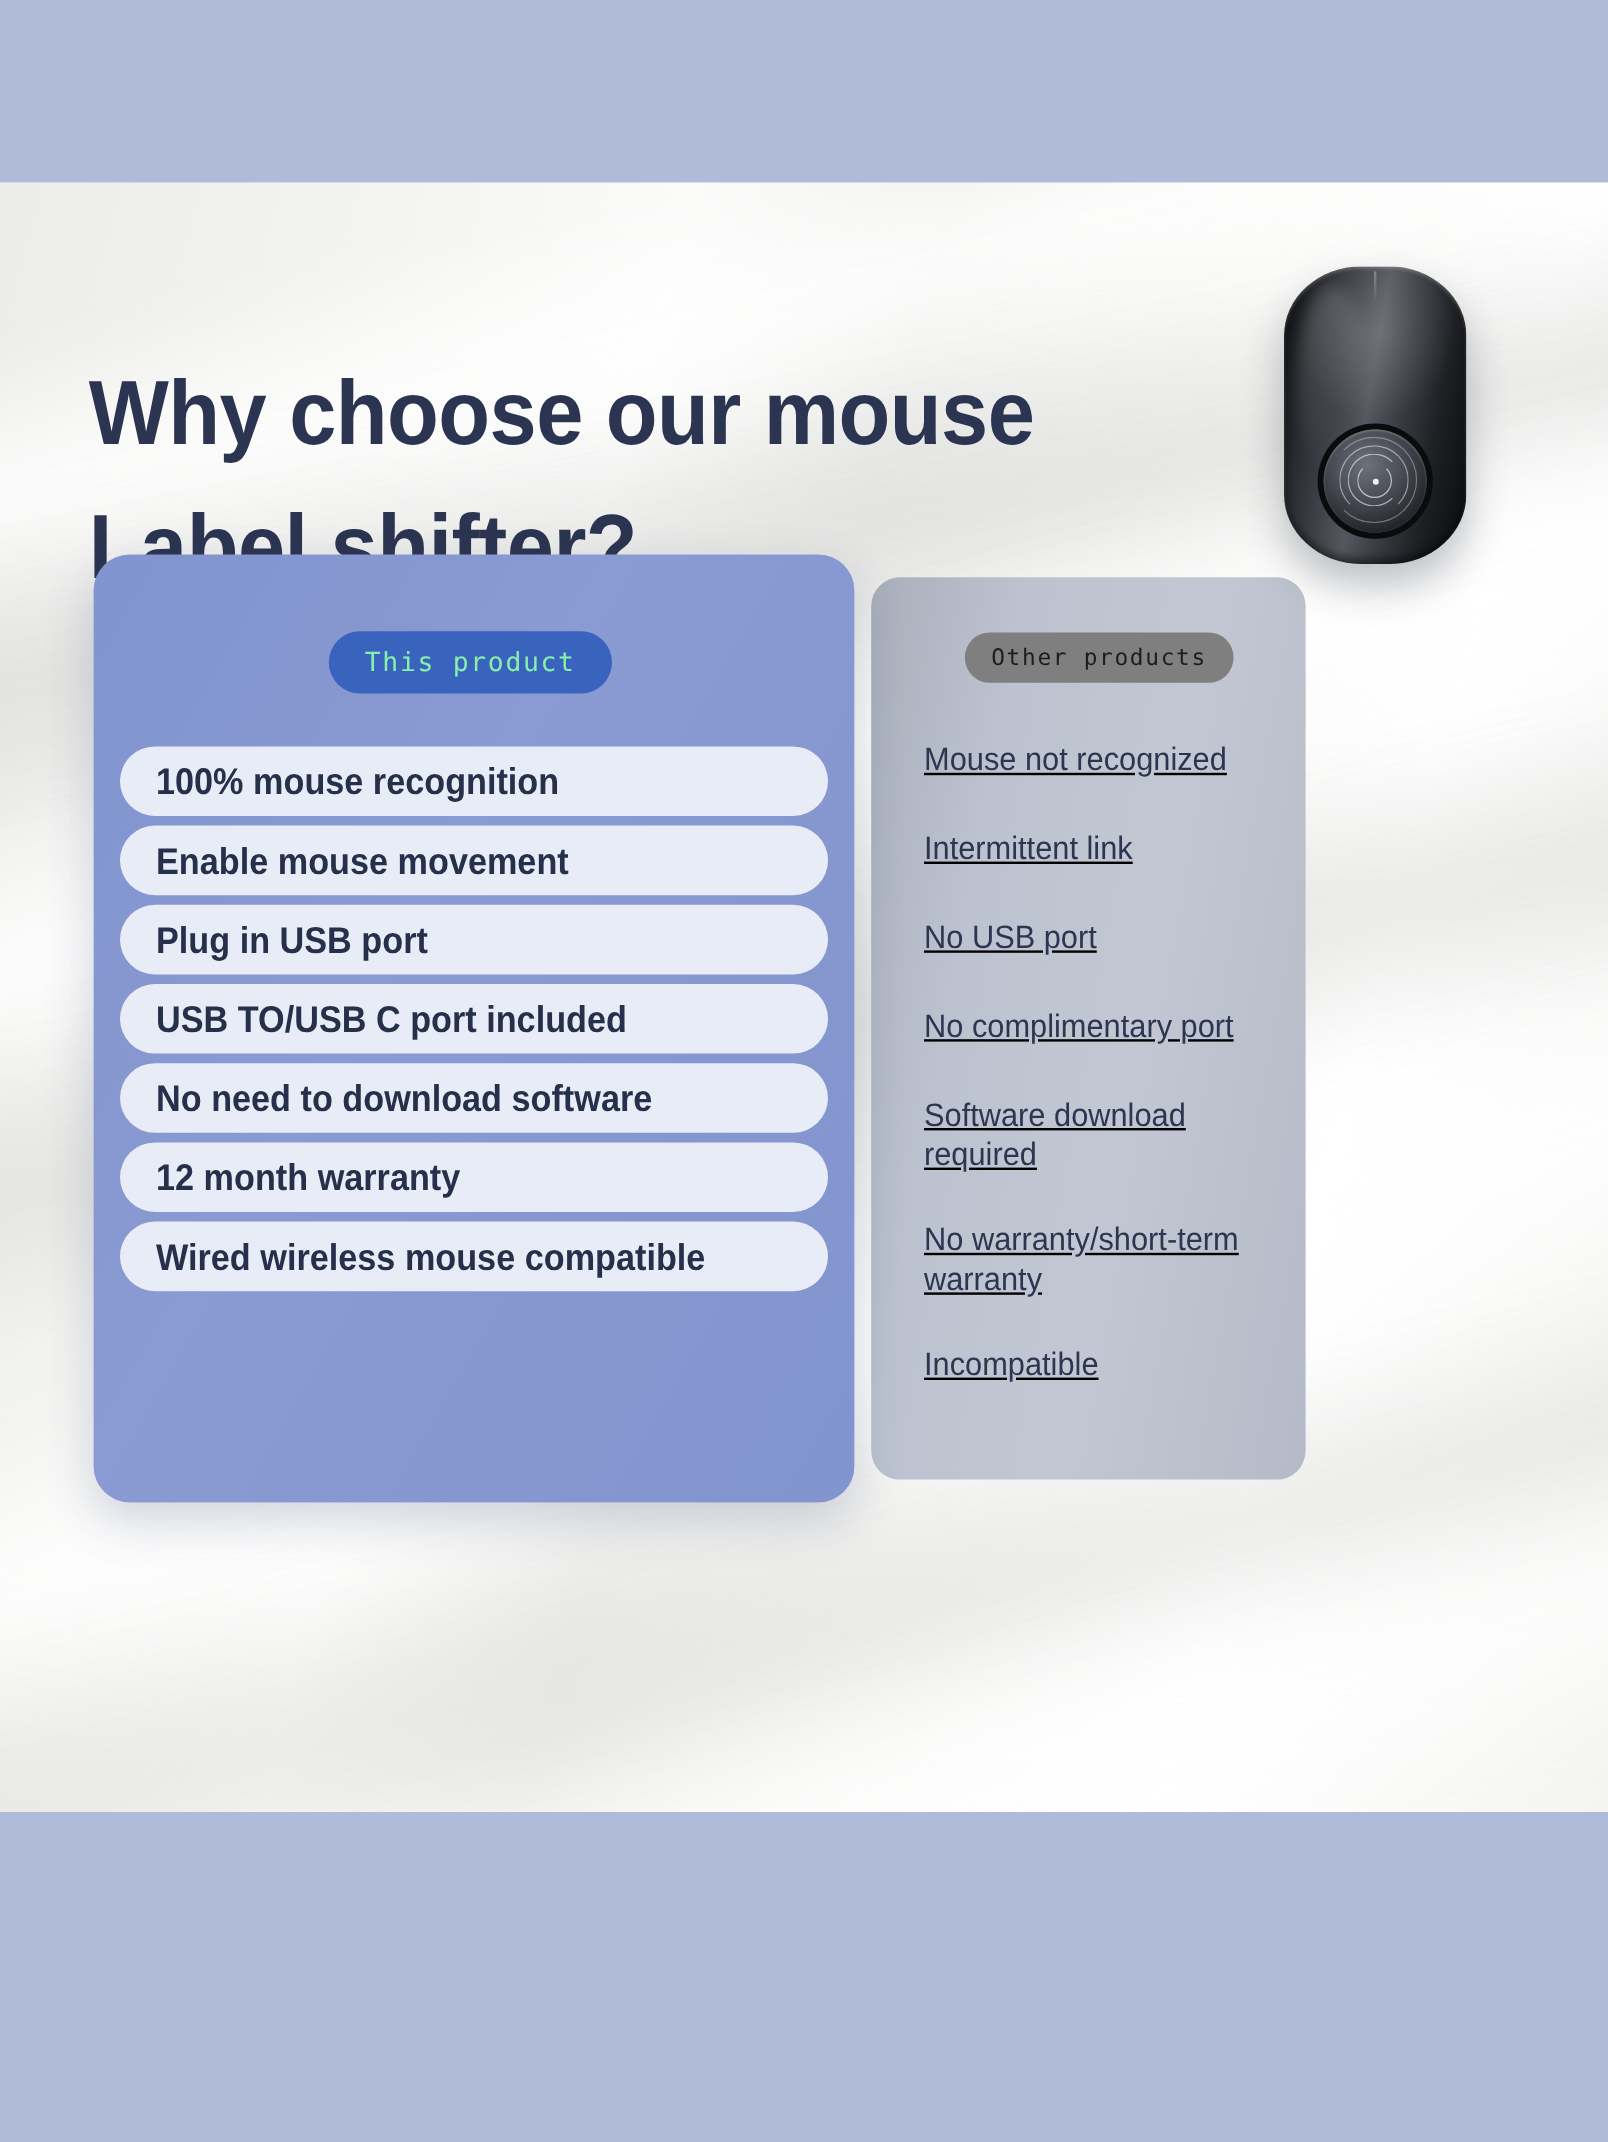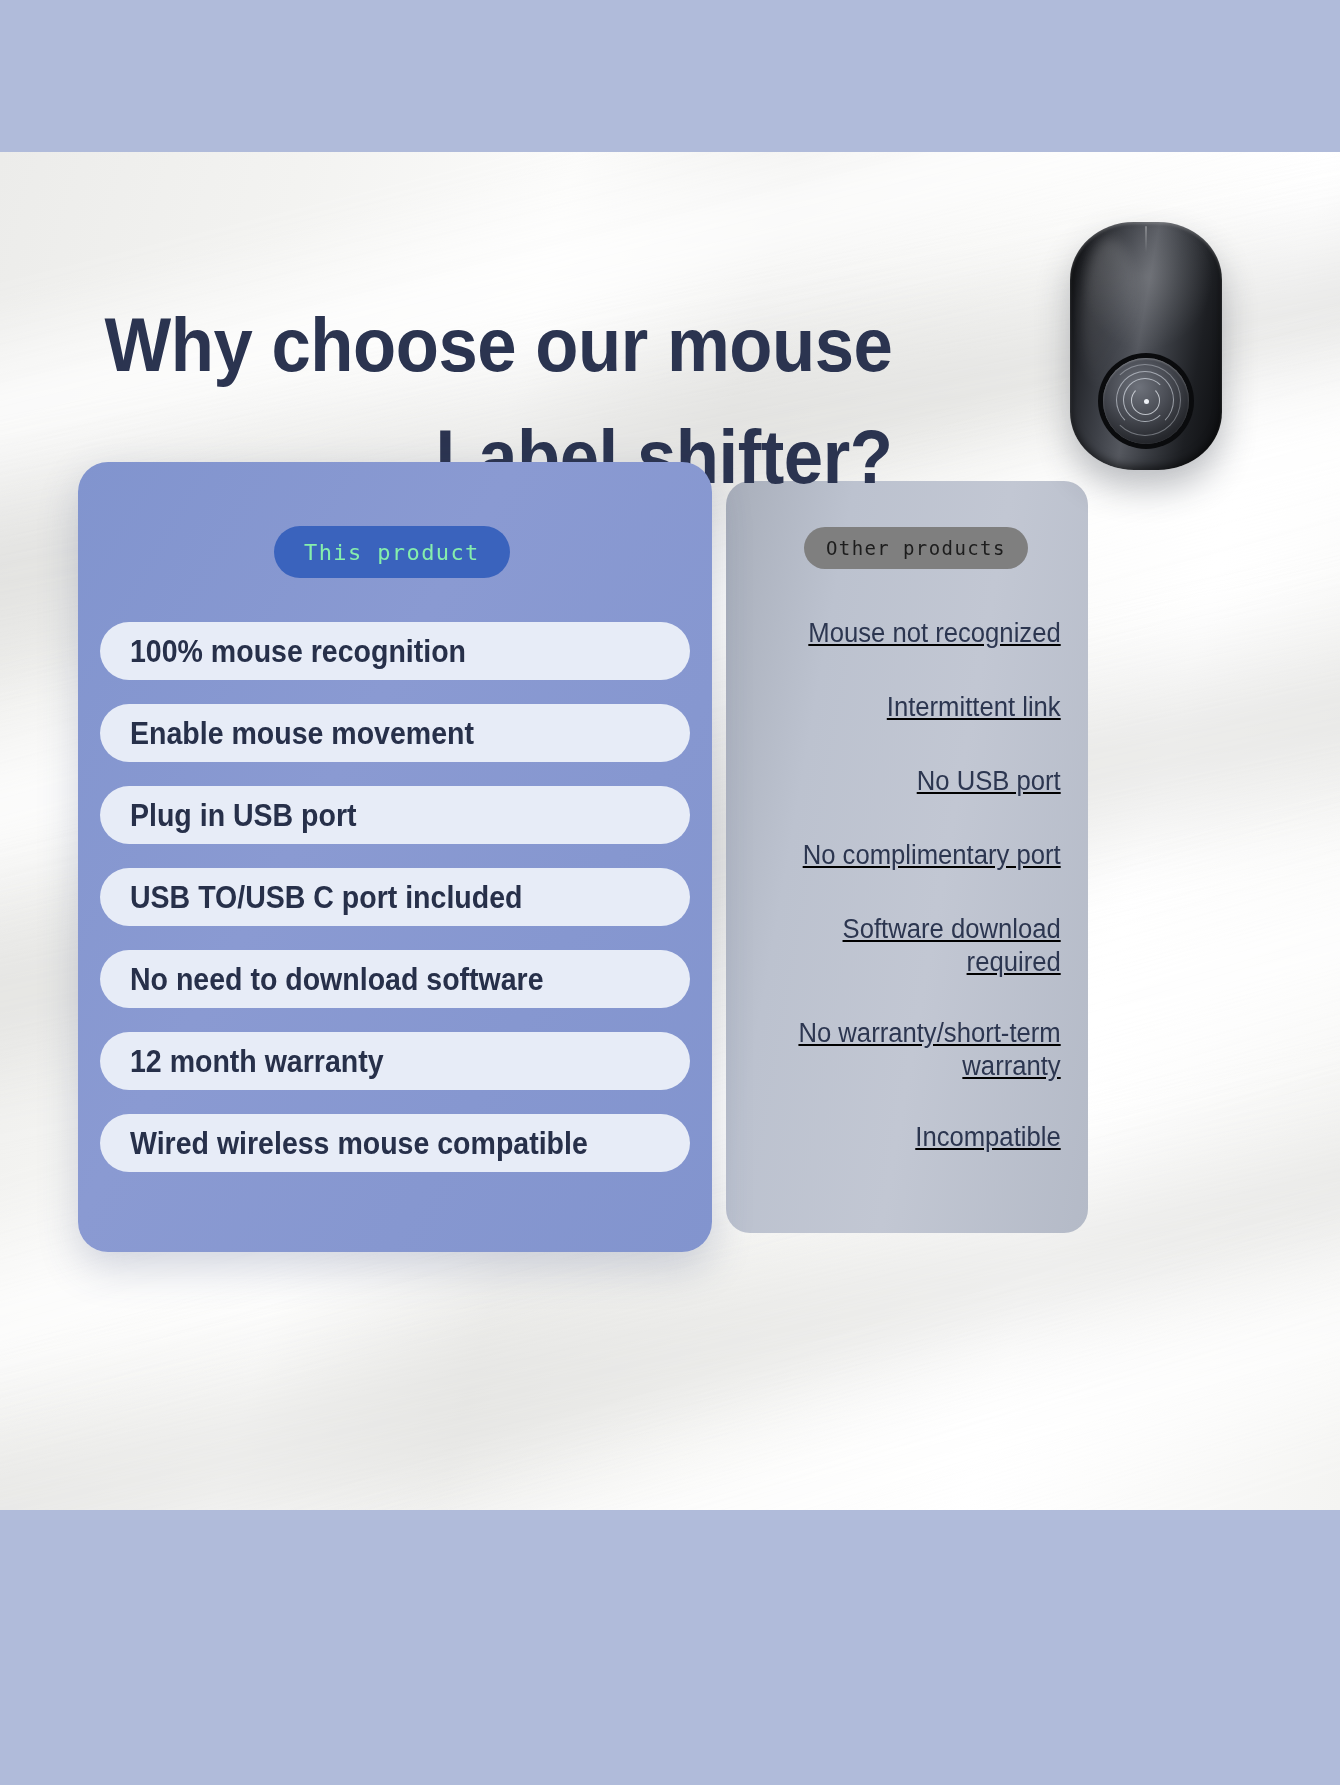--- a/index.html
+++ b/index.html
@@ -11,21 +11,20 @@
   body {
     font-family: "Liberation Sans", sans-serif;
   }
 
   #poster {
     position: relative;
     width: 1340px;
     height: 1785px;
     overflow: hidden;
     background: #f2f2f0;
-    text-align: right;
   }
 
   
   .band {
     position: absolute;
     left: 0;
     width: 1340px;
     background: #b0bbda;
     z-index: 5;
   }
@@ -259,21 +258,21 @@
   
   .pill-list {
     position: absolute;
     left: 22px;
     top: 160px;
     width: 590px;
     z-index: 26;
   }
   .pill {
     height: 58px;
-    margin-bottom: 24px;
+    margin-bottom: 8px;
     border-radius: 29px;
     background: #e7ecf7;
     display: flex;
     align-items: center;
     padding: 0 30px;
     box-sizing: border-box;
   }
   .pill-label {
     color: #27304a;
     font-family: "Liberation Sans", sans-serif;

